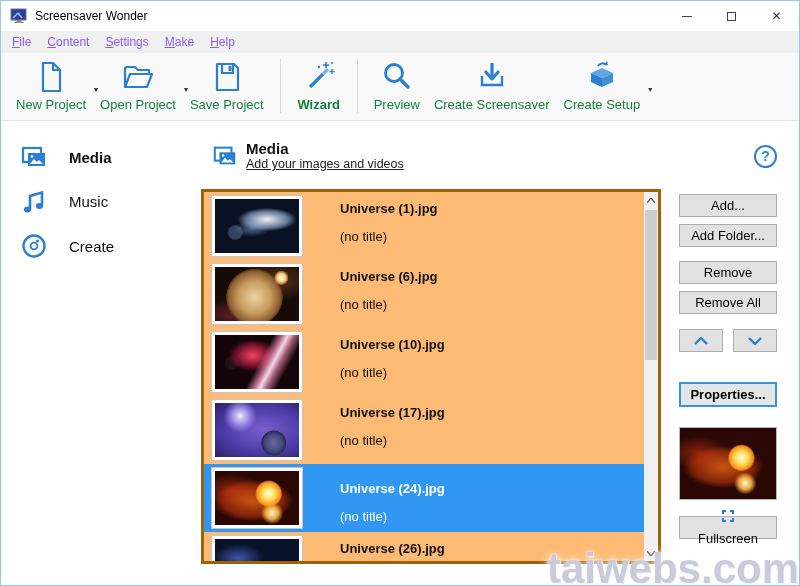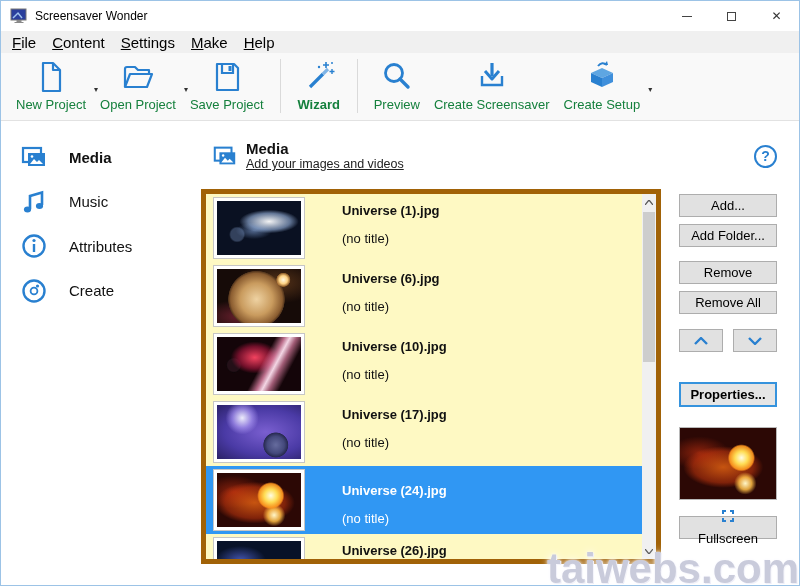--- a/index.html
+++ b/index.html
@@ -14,21 +14,21 @@
   .app-icon { margin-left:9px; width:18px; height:16px; flex:none; }
   .win-title { margin-left:7px; font-size:12px; color:#000; }
   .win-controls { margin-left:auto; display:flex; height:100%; }
   .win-ctrl { width:45px; height:100%; display:flex; align-items:center; justify-content:center; color:#222; }
   .glyph-min { width:10px; height:1px; background:#444; display:block; }
   .glyph-max { width:9px; height:9px; border:1px solid #444; display:block; }
   .glyph-close { font-size:12px; color:#333; line-height:1; }
 
   
   .menubar { height:22px; background:#f0f0f0; display:flex; align-items:center; padding-left:3px; flex:none; }
-  .menu-item { font-size:15px; color:#000000; padding:12px 8px; }
+  .menu-item { font-size:12px; color:#8b5cf6; padding:12px 8px; }
 
   
   .toolbar { height:68px; background:#f9f9f9; border-bottom:1px solid #e2e2e2;
              display:flex; align-items:flex-start; padding:5px 0 0 8px; flex:none; }
   .tb-item { position:relative; display:flex; flex-direction:column; align-items:center;
              padding:0 7px; min-width:58px; }
   .tb-icon { height:38px; display:flex; align-items:center; justify-content:center; }
   .tb-label { font-size:13px; color:#15803d; margin-top:1px; white-space:nowrap; }
   .tb-label.bold { font-weight:bold; }
   .tb-drop { position:absolute; right:-5px; top:27px; font-size:8px; color:#333; }
@@ -47,21 +47,21 @@
   .mh-icon { width:26px; height:26px; flex:none; }
   .mh-text { margin-left:8px; }
   .mh-title { font-size:15px; font-weight:bold; color:#111; line-height:17px; }
   .mh-sub { font-size:12.5px; color:#222; line-height:15px;text-decoration:underline; }
   .help-circle { margin-left:auto; width:23px; height:23px; border:2px solid #2980d0; border-radius:50%;
                  color:#2980d0; font-weight:bold; font-size:14px; display:flex; align-items:center; justify-content:center; }
 
   .main-body { flex:1; display:flex; margin-top:13px; padding-right:22px; min-height:0; }
 
   
-  .media-list { position:relative; flex:1; border:5px solid #a16207; background:#fef9c3; overflow:hidden;
+  .media-list { position:relative; flex:1; border:3px solid #a16207; background:#fdba74; overflow:hidden;
                 margin-bottom:21px; }
   .rows { position:absolute; left:0; top:0; right:14px; bottom:0; overflow:hidden; }
   .row { position:relative; height:68px; }
   .row.selected { background:#3097f3; }
   .thumb { position:absolute; left:7px; top:3px; width:92px; height:62px; background:#fff;
            border:1px solid #c6c6c6; padding:3px; }
   .thumb-img { width:100%; height:100%; }
   .fname { position:absolute; left:136px; top:9px; font-size:13px; font-weight:bold; color:#111; }
   .ftitle { position:absolute; left:136px; top:37px; font-size:13px; color:#111; }
   .row.selected .fname, .row.selected .ftitle { color:#fff;margin-top:8px; }
@@ -278,30 +278,20 @@
             <ellipse cx="7.5" cy="21.5" rx="3.6" ry="3" fill="#2980d0"></ellipse>
             <ellipse cx="19.5" cy="18" rx="3.6" ry="3" fill="#2980d0"></ellipse>
           </svg>
         </span>
         <span class="sb-label">Music</span>
       </div>
       <div class="sb-item">
         <span class="sb-icon">
           <svg width="28" height="28" viewBox="0 0 28 28">
             <circle cx="14" cy="14" r="10.5" fill="none" stroke="#2980d0" stroke-width="2.4"></circle>
-            <rect x="12.8" y="12" width="2.4" height="8" fill="#2980d0"></rect>
-            <circle cx="14" cy="8.5" r="1.6" fill="#2980d0"></circle>
-          </svg>
-        </span>
-        <span class="sb-label">Attributes</span>
-      </div>
-      <div class="sb-item">
-        <span class="sb-icon">
-          <svg width="28" height="28" viewBox="0 0 28 28">
-            <circle cx="14" cy="14" r="10.5" fill="none" stroke="#2980d0" stroke-width="2.4"></circle>
             <circle cx="14" cy="14" r="3.4" fill="none" stroke="#2980d0" stroke-width="1.8"></circle>
             <circle cx="17.5" cy="9" r="1.6" fill="#2980d0"></circle>
           </svg>
         </span>
         <span class="sb-label">Create</span>
       </div>
     </div>
 
     <div class="main">
 

